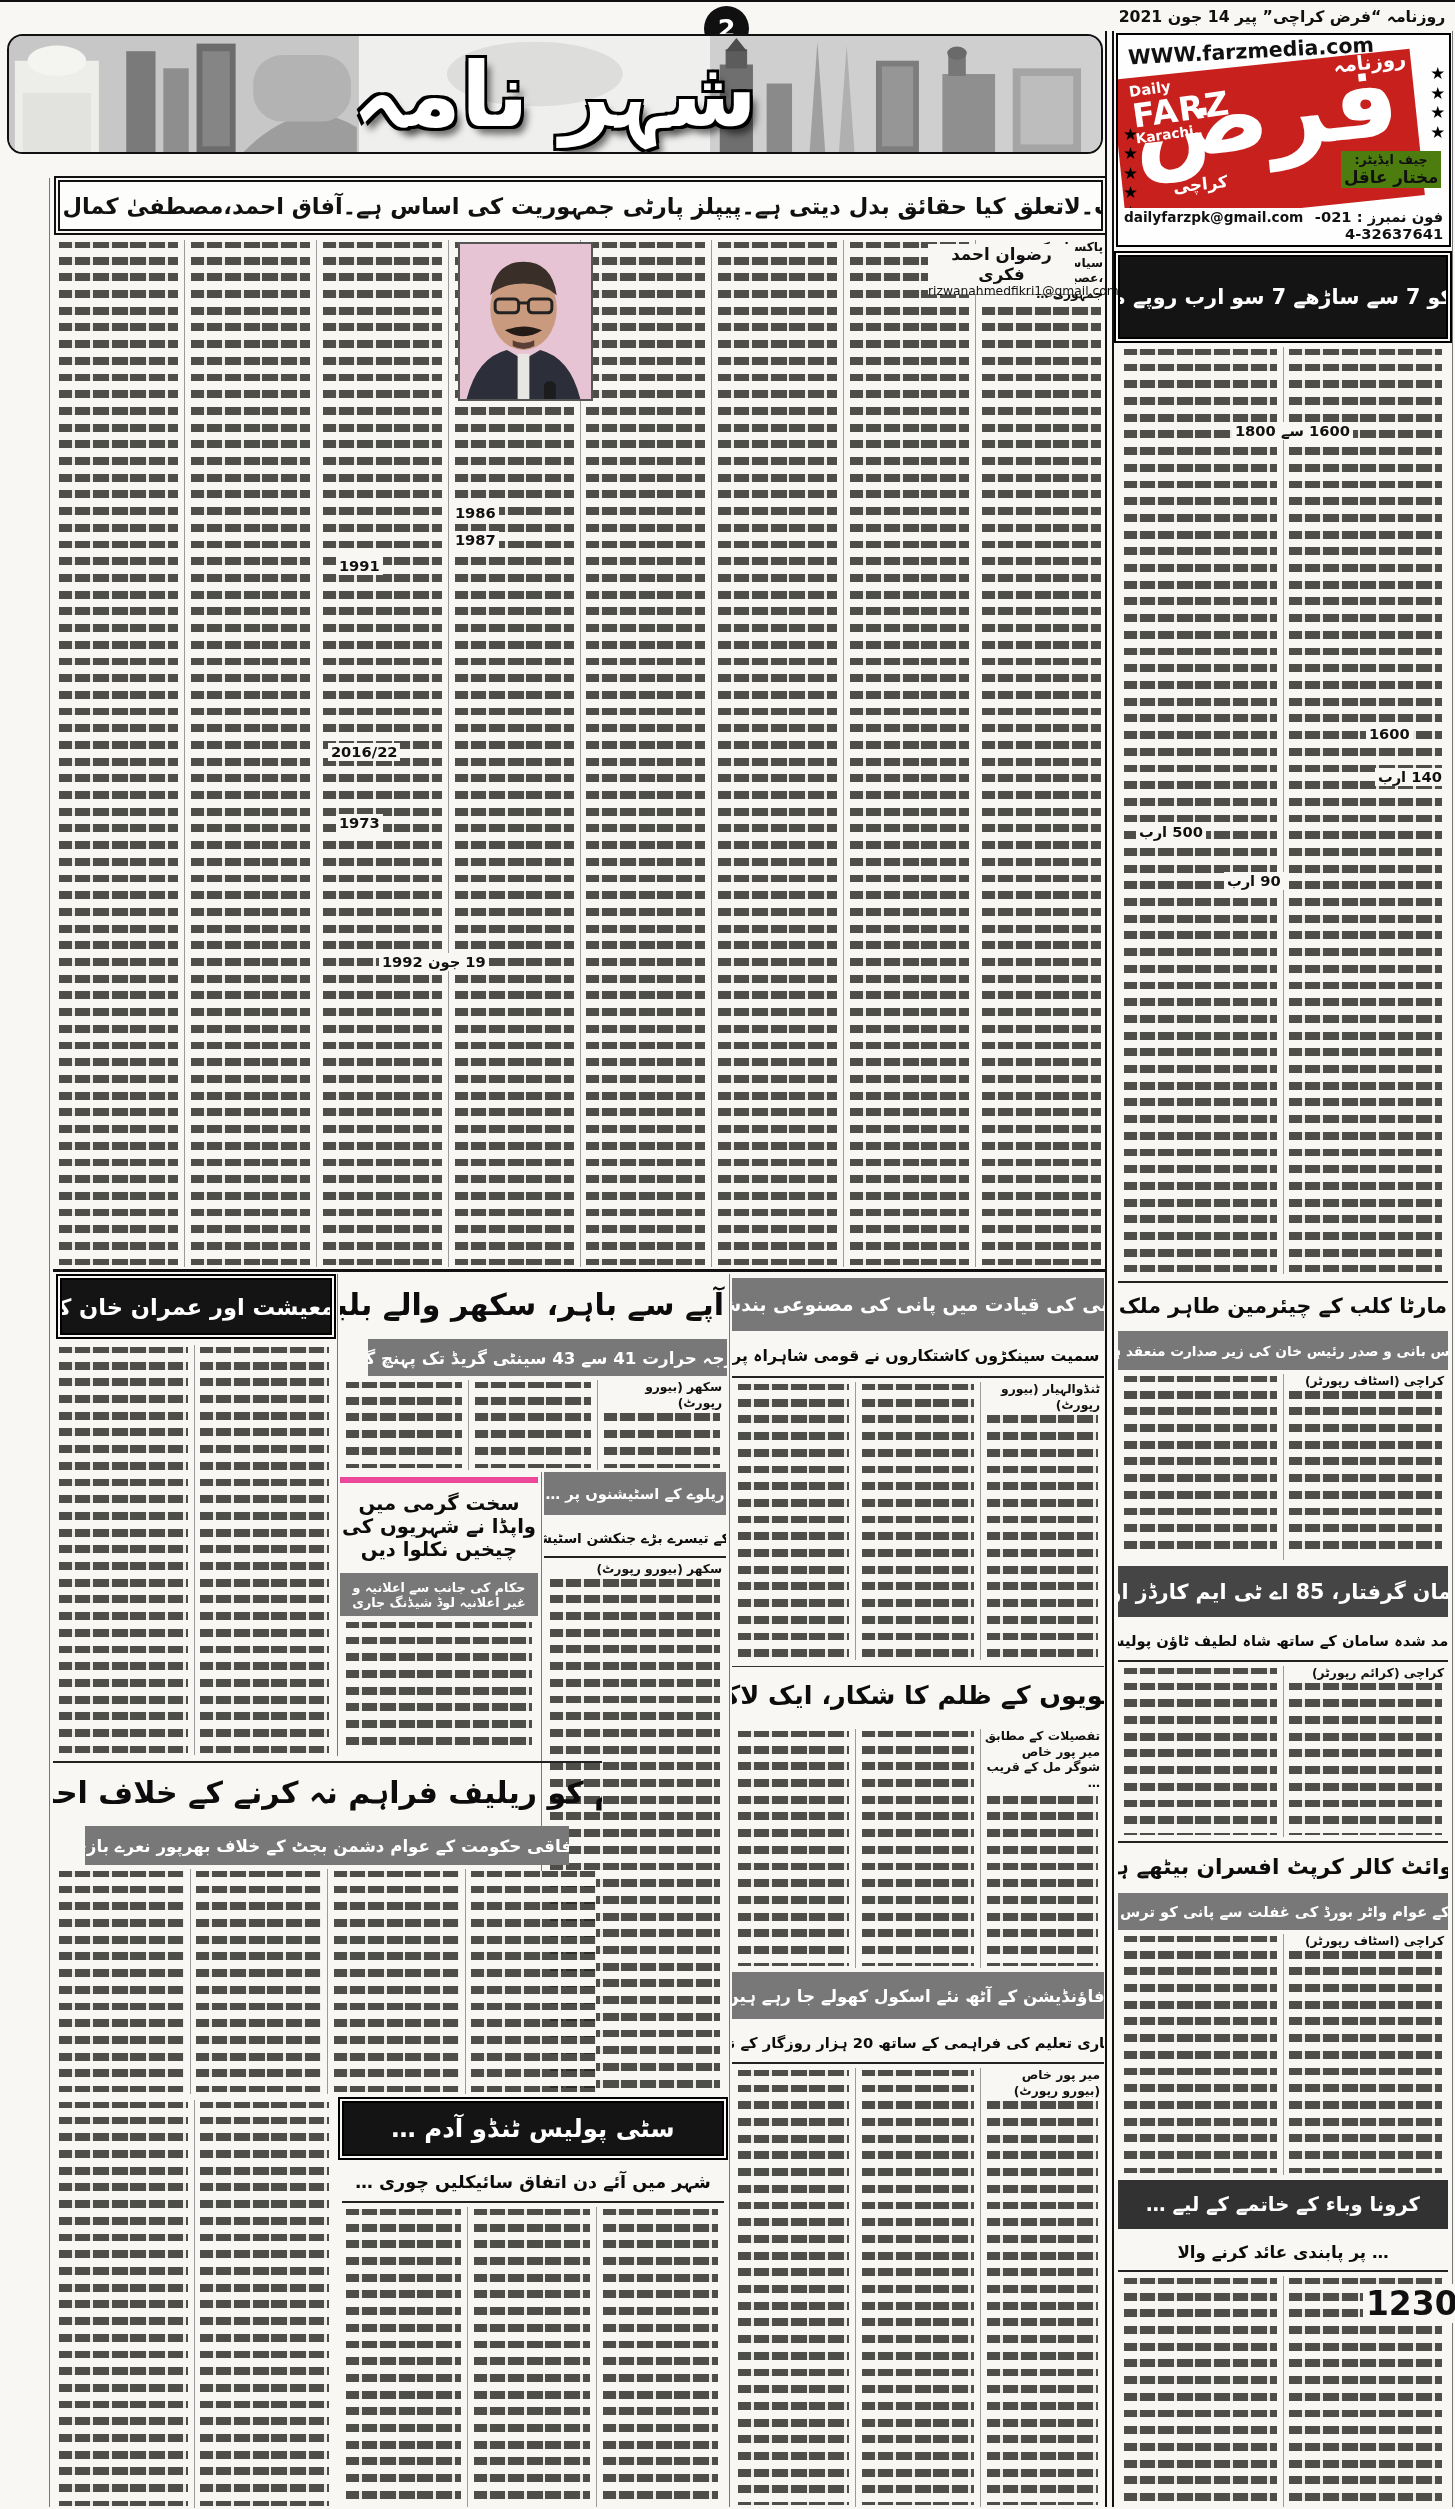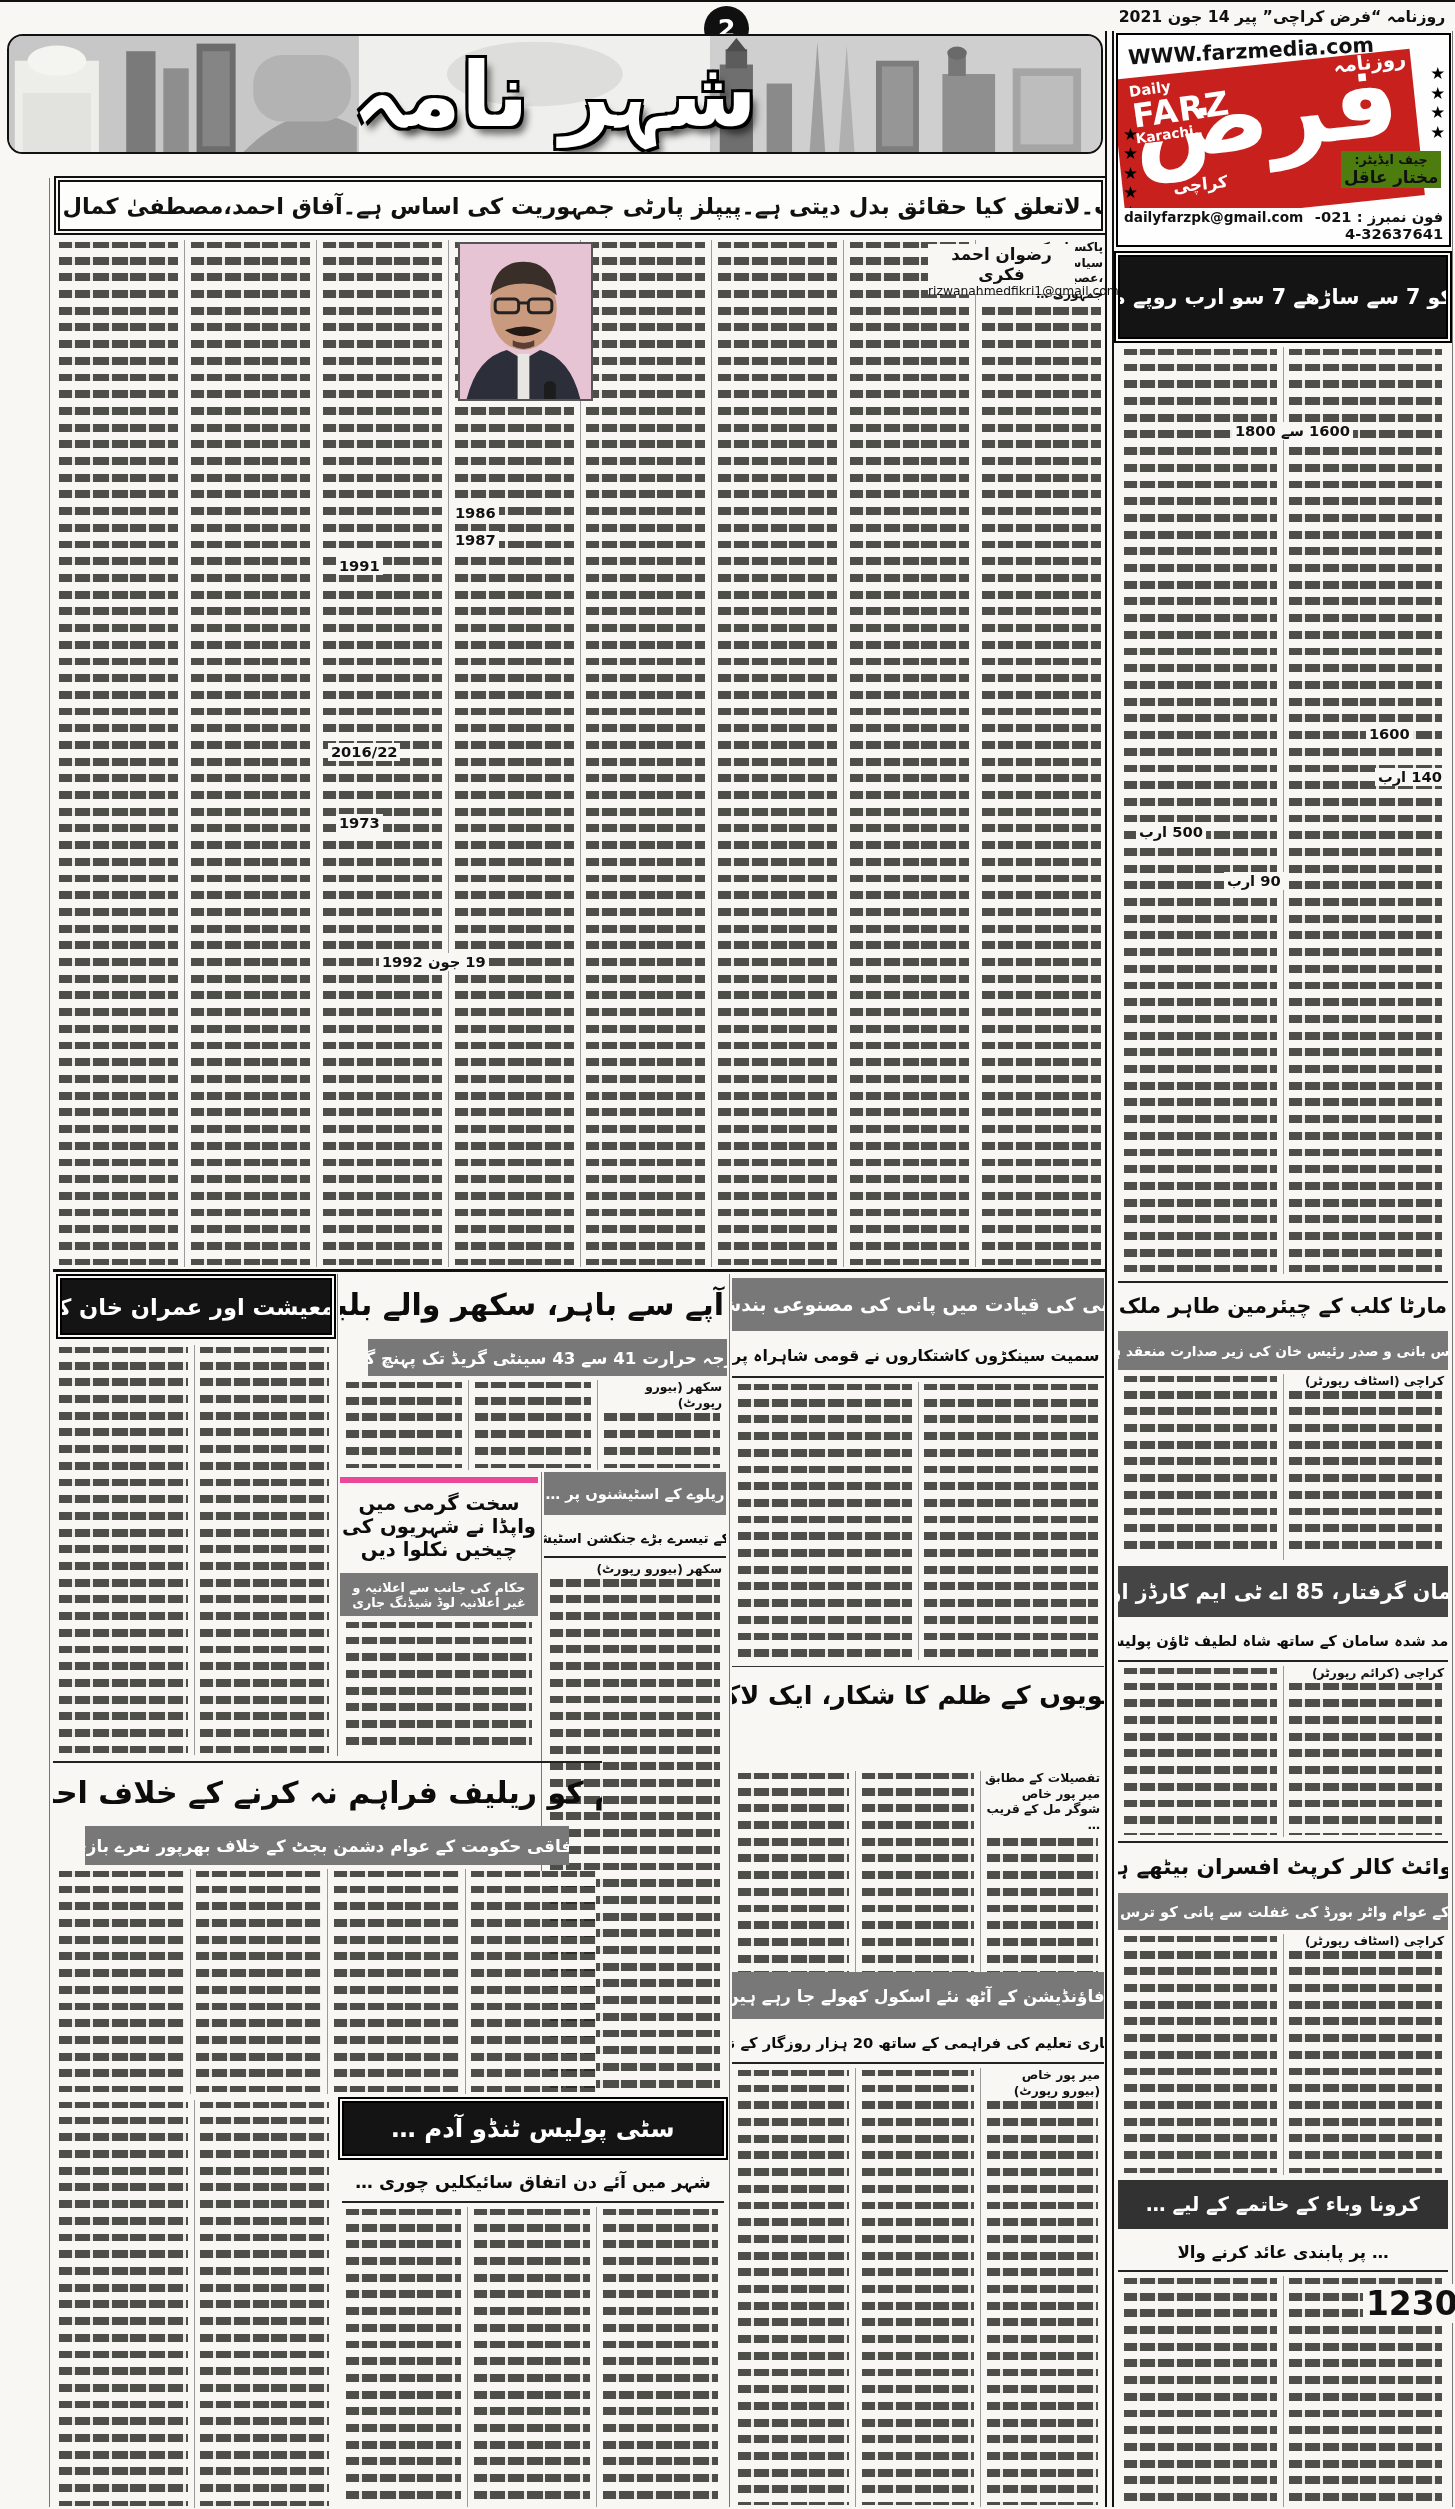--- a/index.html
+++ b/index.html
@@ -290,26 +290,29 @@
     <div class="col greek"></div>
   </div>
   <div class="abs cols" style="left:54px;top:2098px;width:282px;height:408px;">
     <div class="col greek"></div>
     <div class="col greek"></div>
   </div>
 
   <div class="abs bar one" style="left:733px;top:1276px;width:372px;height:53px;font-size:18.6px;">ذوالفقار ستار بجانی کی قیادت میں پانی کی مصنوعی بندش کیخلاف مظاہرہ</div>
   <div class="abs subhead one" style="left:733px;top:1333px;width:372px;height:43px;font-size:15.7px;">پارٹی عہدے داران و کارکنان سمیت سینکڑوں کاشتکاروں نے قومی شاہراہ پر طویل احتجاجی ریلی نکالی</div>
   <div class="abs cols" style="left:733px;top:1380px;width:372px;height:278px;">
+    <div class="col greek">
+      <span class="dateline">ٹنڈوالہیار (بیورو رپورٹ)</span>
+    </div>
     <div class="col greek"></div>
     <div class="col greek"></div>
   </div>
 
   <div class="abs h-black one" style="left:733px;top:1664px;width:372px;height:57px;font-size:25.5px;border-top:1px solid #333;">دو شہری بیویوں کے ظلم کا شکار، ایک لاک اپ ہو گیا</div>
-  <div class="abs cols" style="left:733px;top:1727px;width:372px;height:239px;margin-top:42px;">
+  <div class="abs cols" style="left:733px;top:1727px;width:372px;height:239px;">
     <div class="col greek">
       <span class="dateline">تفصیلات کے مطابق میر پور خاص شوگر مل کے قریب …</span>
     </div>
     <div class="col greek"></div>
     <div class="col greek"></div>
   </div>
 
   <div class="abs bar one" style="left:733px;top:1970px;width:372px;height:47px;font-size:16.7px;">سندھ ایجوکیشن فاؤنڈیشن کے آٹھ نئے اسکول کھولے جا رہے ہیں، نواب علی ظفر</div>
   <div class="abs subhead one" style="left:733px;top:2021px;width:372px;height:41px;font-size:14.7px;">اسکولوں کے کھلنے سے معیاری تعلیم کی فراہمی کے ساتھ 20 ہزار روزگار کے نئے مواقع بھی پیدا ہوں گے</div>
   <div class="abs cols" style="left:733px;top:2066px;width:372px;height:439px;">

